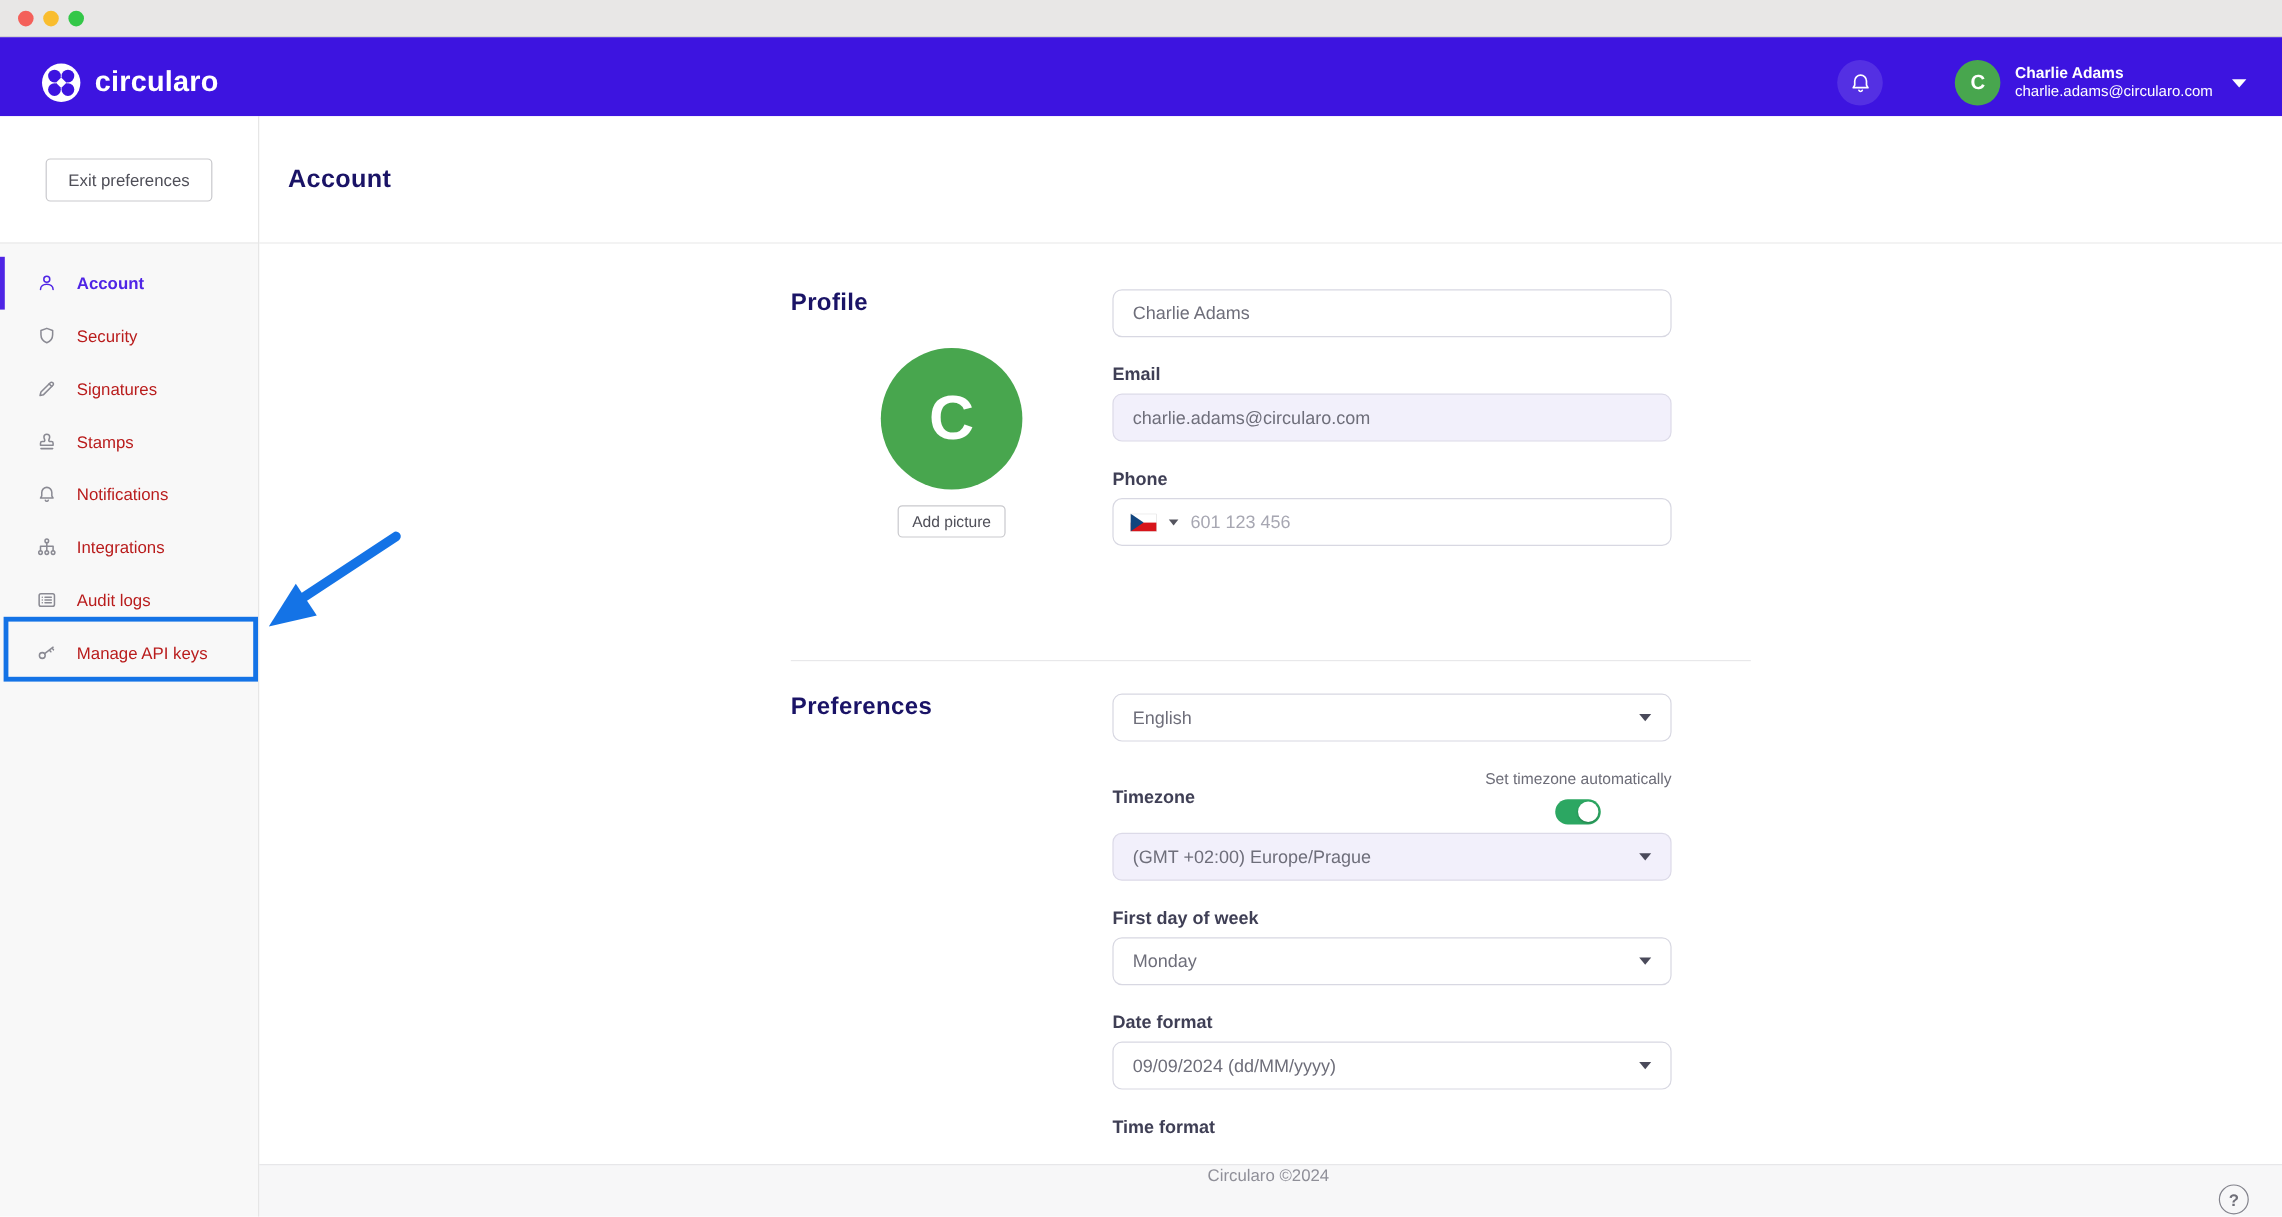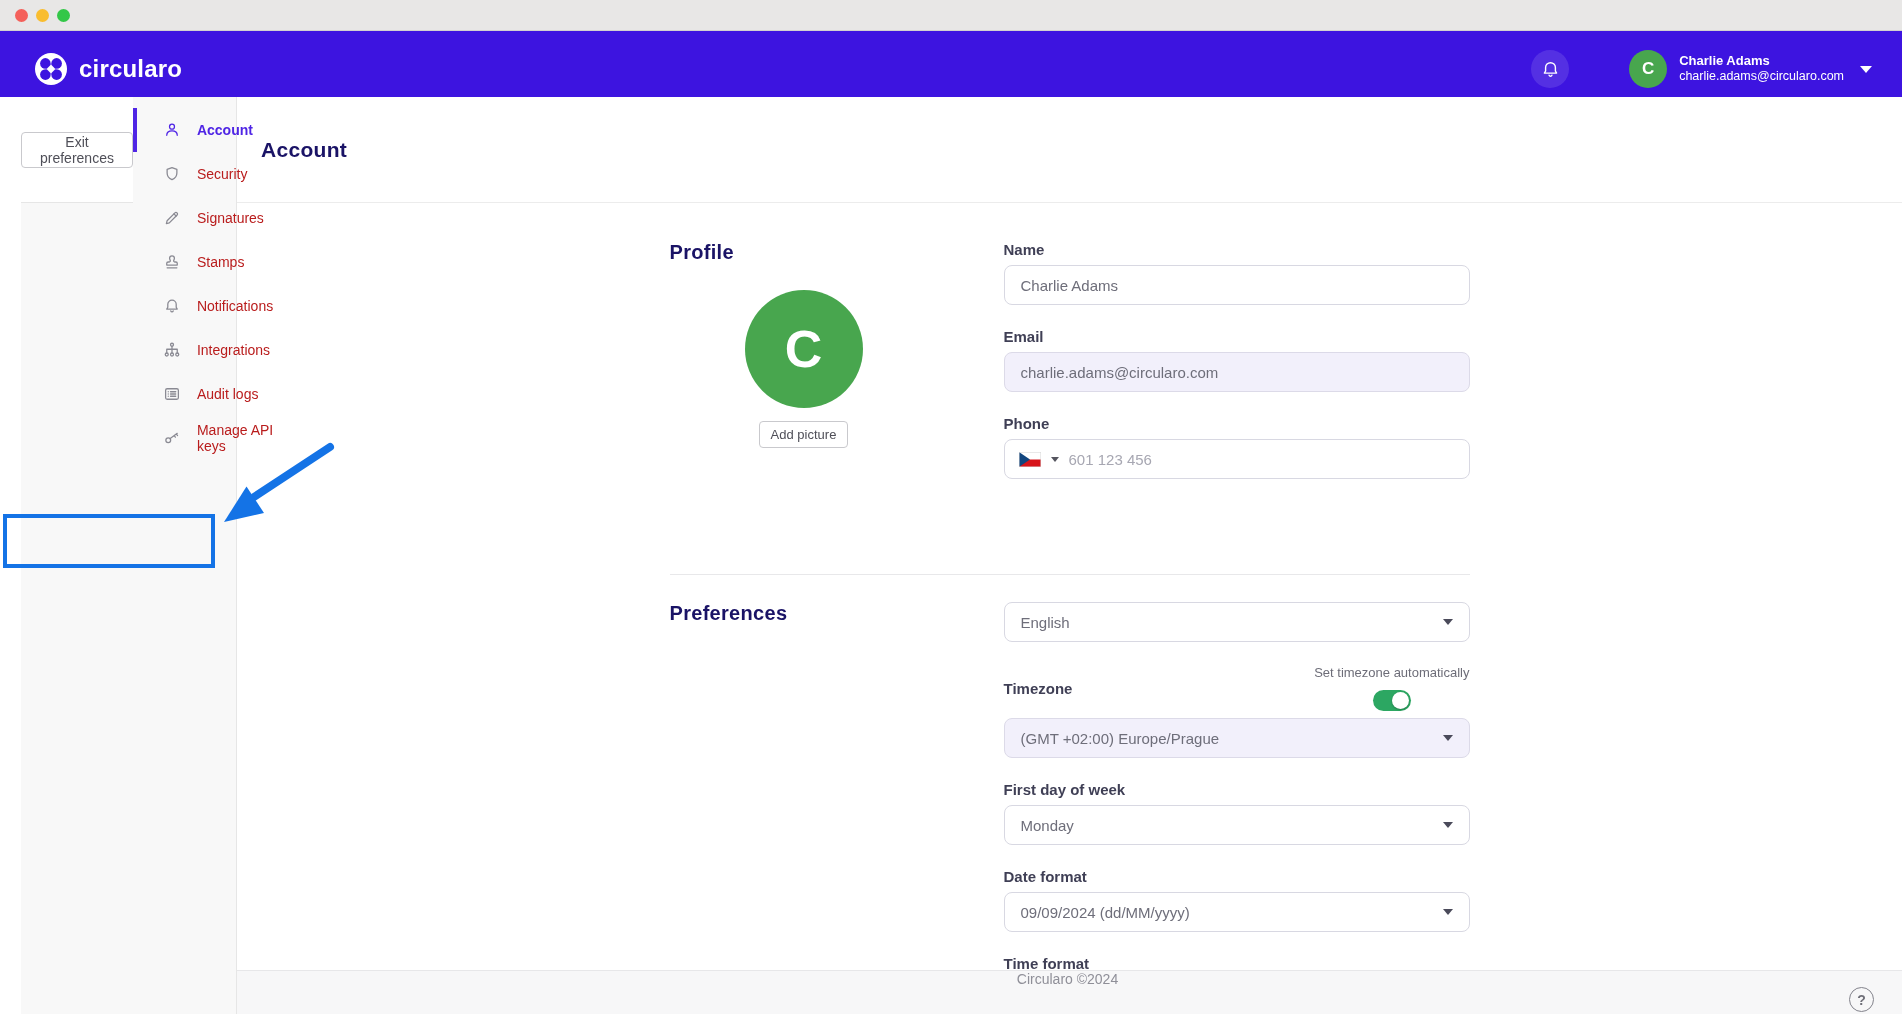--- a/index.html
+++ b/index.html
@@ -23,41 +23,41 @@
   .avatar-sm { width:38px; height:38px; border-radius:50%; background:#48a64e; color:#fff;
     display:flex; align-items:center; justify-content:center; font-size:17px; font-weight:bold; }
   .userblock { margin-left:12px; line-height:1.25; }
   .user-name { font-size:13px; font-weight:bold; }
   .user-email { font-size:12.5px; }
   .caret-white { width:0; height:0; border-left:6px solid transparent; border-right:6px solid transparent;
     border-top:7px solid #fff; margin-left:16px; }
 
   
   .shell { display:flex; height:917px; }
-  .sidebar { width:216px; background:#f8f8f8; border-right:1px solid #e6e6e6; display:flex; flex-direction:row; position:relative;margin-left:21px; }
+  .sidebar { width:216px; background:#f8f8f8; border-right:1px solid #e6e6e6; display:flex; flex-direction:column; position:relative; }
   .sidebar-top { height:106px; background:#fff; border-bottom:1px solid #e6e6e6;
     display:flex; align-items:center; justify-content:center; }
   .exit-btn { background:#fff; border:1px solid #c9c9cd; border-radius:4px; height:36px; padding:0 18px;
     font-size:14px; color:#4f4f58; cursor:pointer; font-family:inherit; }
   .menu { padding-top:11px; }
   .menu-item { height:44px; display:flex; align-items:center; padding-left:30px; gap:16px;
     color:#b91c1c; font-size:14px; cursor:pointer; position:relative; }
   .menu-item .ic { width:18px; height:18px; color:#8a8a93; flex:0 0 auto; display:flex; }
   .menu-item.active { color:#4f25e5; font-weight:bold; }
   .menu-item.active .ic { color:#4f25e5; }
   .menu-item.active::before { content:""; position:absolute; left:0; top:0; bottom:0; width:4px; background:#4f25e5; }
 
   
   .main { flex:1; display:flex; flex-direction:column; background:#fff; }
   .page-header { height:106px; background:#fff; border-bottom:1px solid #ececec;
     display:flex; align-items:center; padding-left:24px; }
   h1.page-title { font-size:21px; color:#1a1366; letter-spacing:.3px; }
   .content { flex:1; overflow:hidden; }
   .container { width:800px; margin:0 auto; }
-  .section { display:flex; padding-top:38px;justify-content:space-between; }
+  .section { display:flex; padding-top:38px; }
   .col-left { width:268px; flex:0 0 268px; }
   .col-right { width:466px; flex:0 0 466px; }
   h2.section-title { font-size:20px; color:#1a1366; letter-spacing:.3px; }
   .divider { border:none; border-top:1px solid #e8e8ea; margin-top:72px; }
 
   .avatar-lg { width:118px; height:118px; border-radius:50%; background:#48a64e; color:#fff;
     display:flex; align-items:center; justify-content:center; font-size:52px; font-weight:bold;
     margin:26px auto 0; }
   .addpic-wrap { text-align:center; margin-top:13px; }
   .addpic-btn { background:#fff; border:1px solid #c9c9cd; border-radius:4px; height:27px; padding:0 11px;
@@ -245,21 +245,20 @@
         <section class="section">
           <div class="col-left">
             <h2 class="section-title">Profile</h2>
             <div class="avatar-lg">C</div>
             <div class="addpic-wrap">
               <button class="addpic-btn">Add picture</button>
             </div>
           </div>
           <div class="col-right">
             <div class="group">
-              <label>Name</label>
               <input class="tb" type="text" value="Charlie Adams" style="">
             </div>
             <div class="group">
               <label>Email</label>
               <input class="tb disabled" type="text" readonly="" value="charlie.adams@circularo.com" style="">
             </div>
             <div class="group">
               <label>Phone</label>
               <div class="tb phone-box">
                 <svg class="icon" width="22" height="15" viewBox="0 0 22 15">

